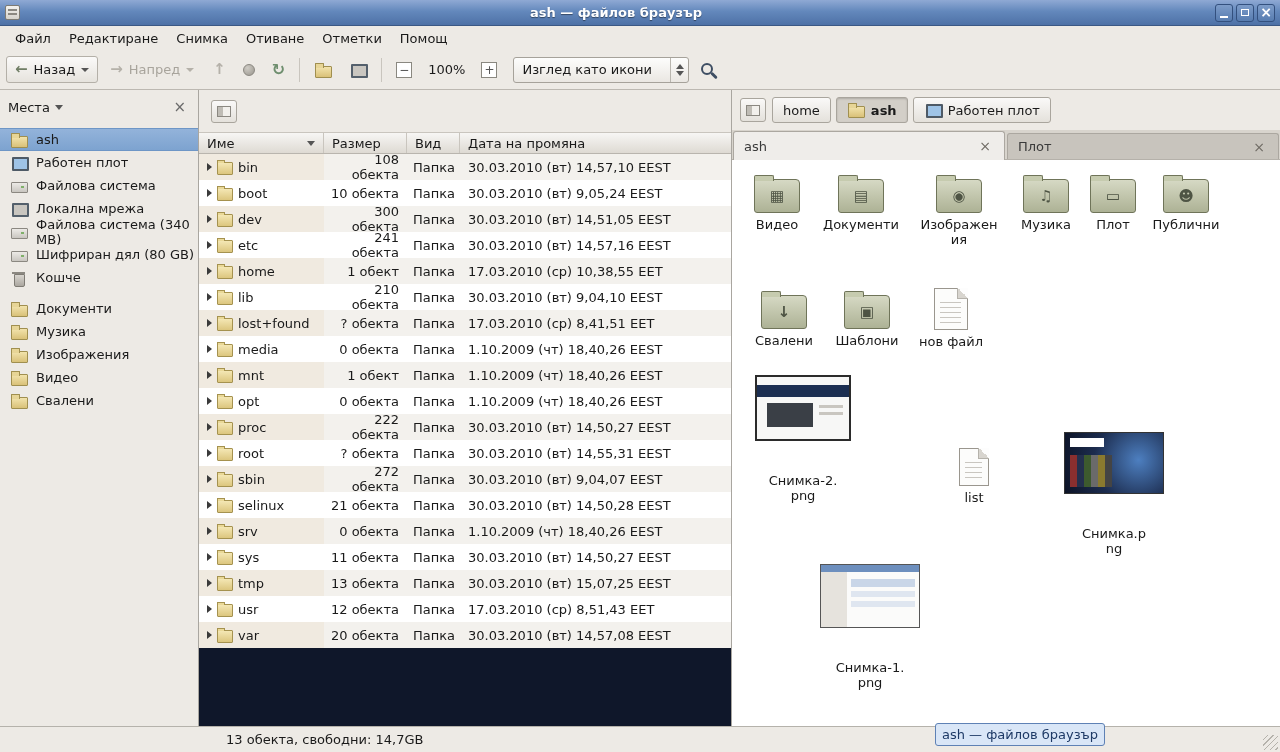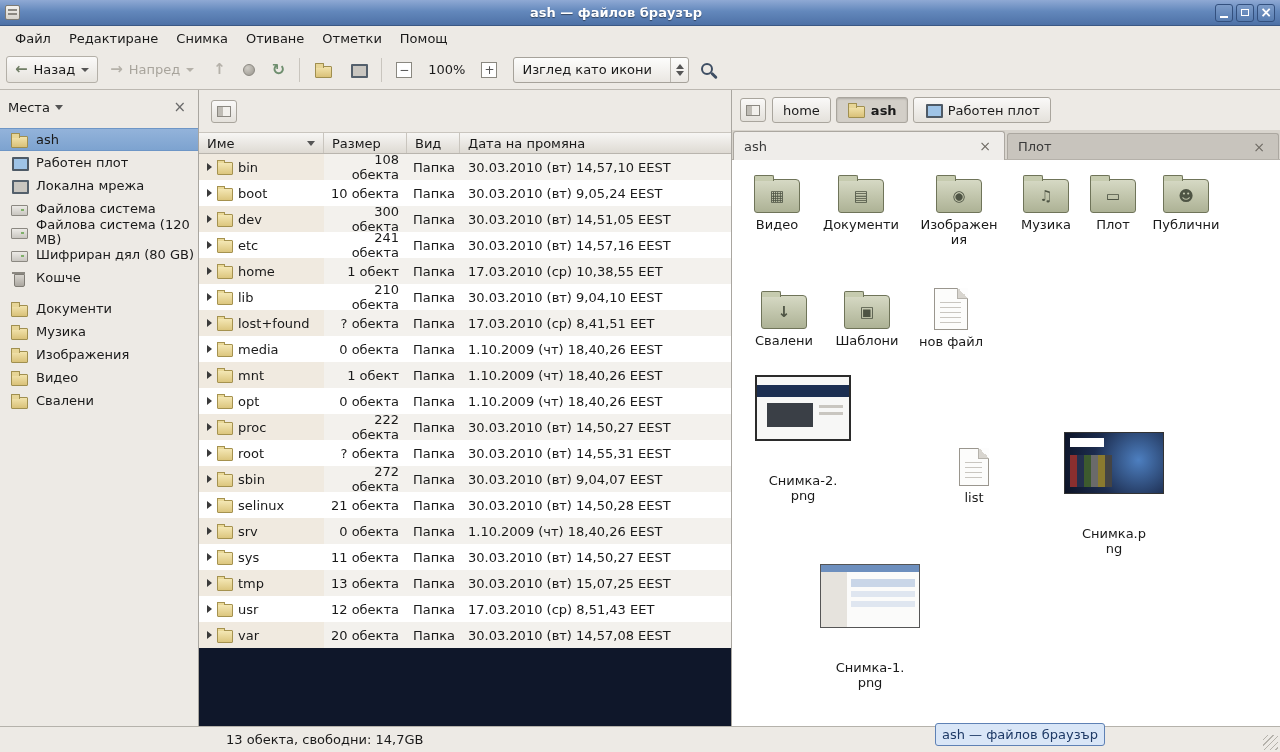--- a/index.html
+++ b/index.html
@@ -226,30 +226,30 @@
     <div class="side-items">
         <div class="side-item selected">
     <span class="si si-folder"></span>
     <span class="si-label">ash</span>
   </div>
         <div class="side-item">
     <span class="si si-desktop"></span>
     <span class="si-label">Работен плот</span>
   </div>
         <div class="side-item">
+    <span class="si si-drive"></span>
+    <span class="si-label">Файлова система</span>
+  </div>
+        <div class="side-item">
     <span class="si si-network"></span>
     <span class="si-label">Локална мрежа</span>
   </div>
         <div class="side-item">
     <span class="si si-drive"></span>
-    <span class="si-label">Файлова система</span>
-  </div>
-        <div class="side-item">
-    <span class="si si-drive"></span>
-    <span class="si-label">Файлова система (120 MB)</span>
+    <span class="si-label">Файлова система (340 MB)</span>
   </div>
         <div class="side-item">
     <span class="si si-drive"></span>
     <span class="si-label">Шифриран дял (80 GB)</span>
   </div>
         <div class="side-item">
     <span class="si si-trash"></span>
     <span class="si-label">Кошче</span>
   </div>
         <div class="side-sep"></div>

